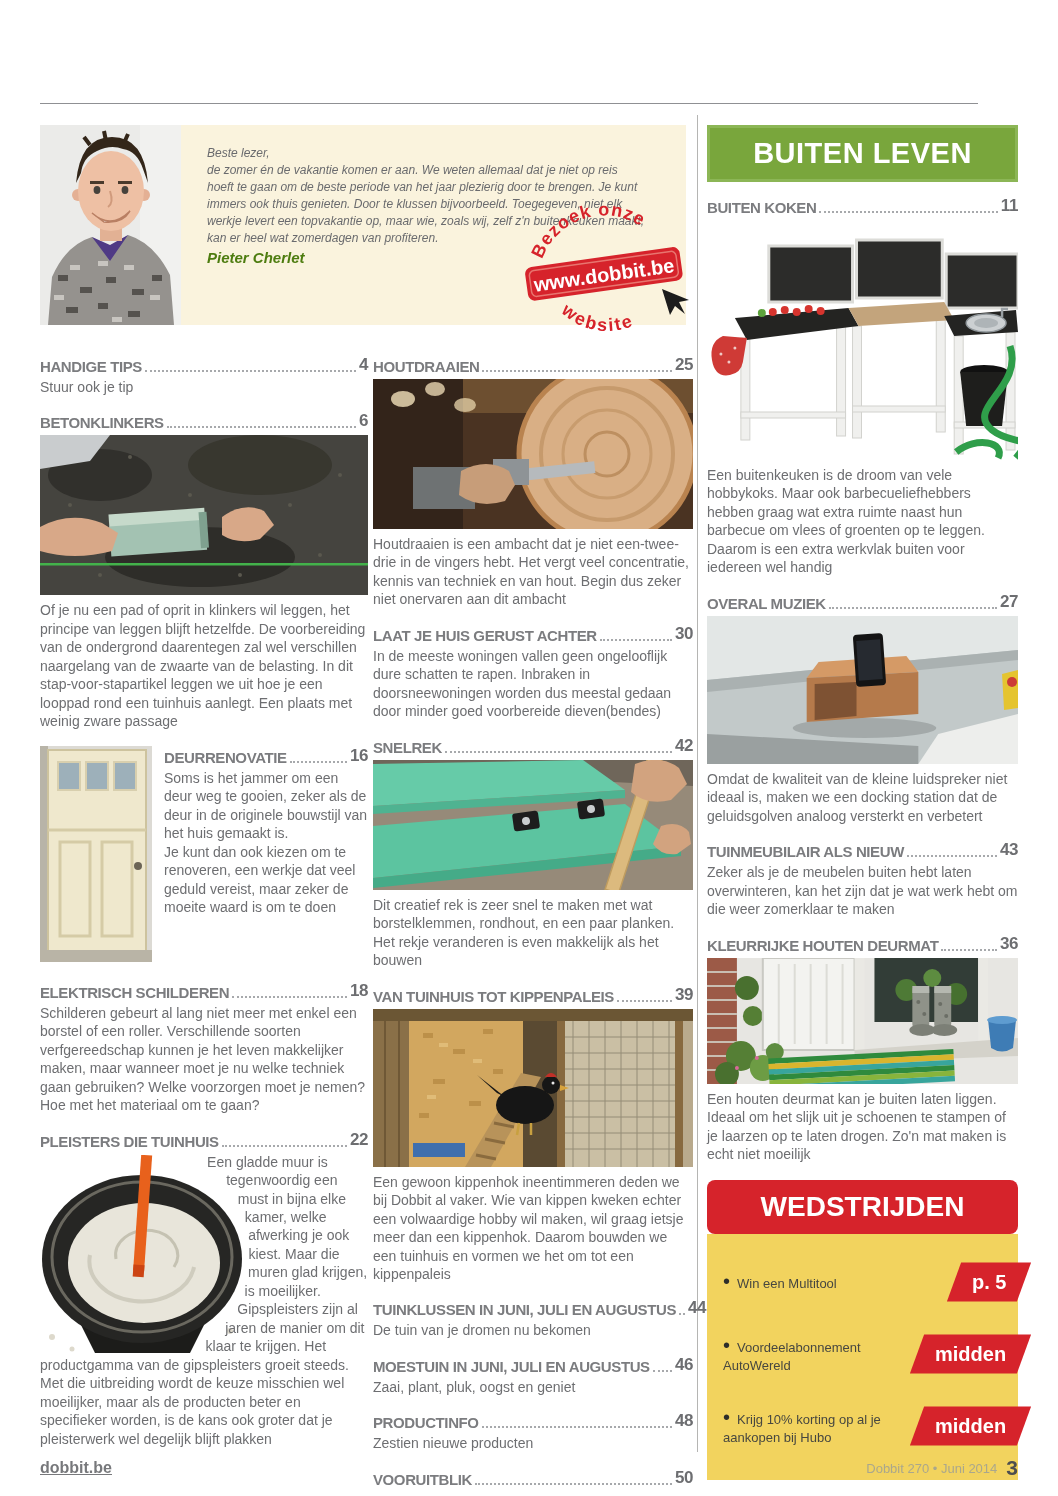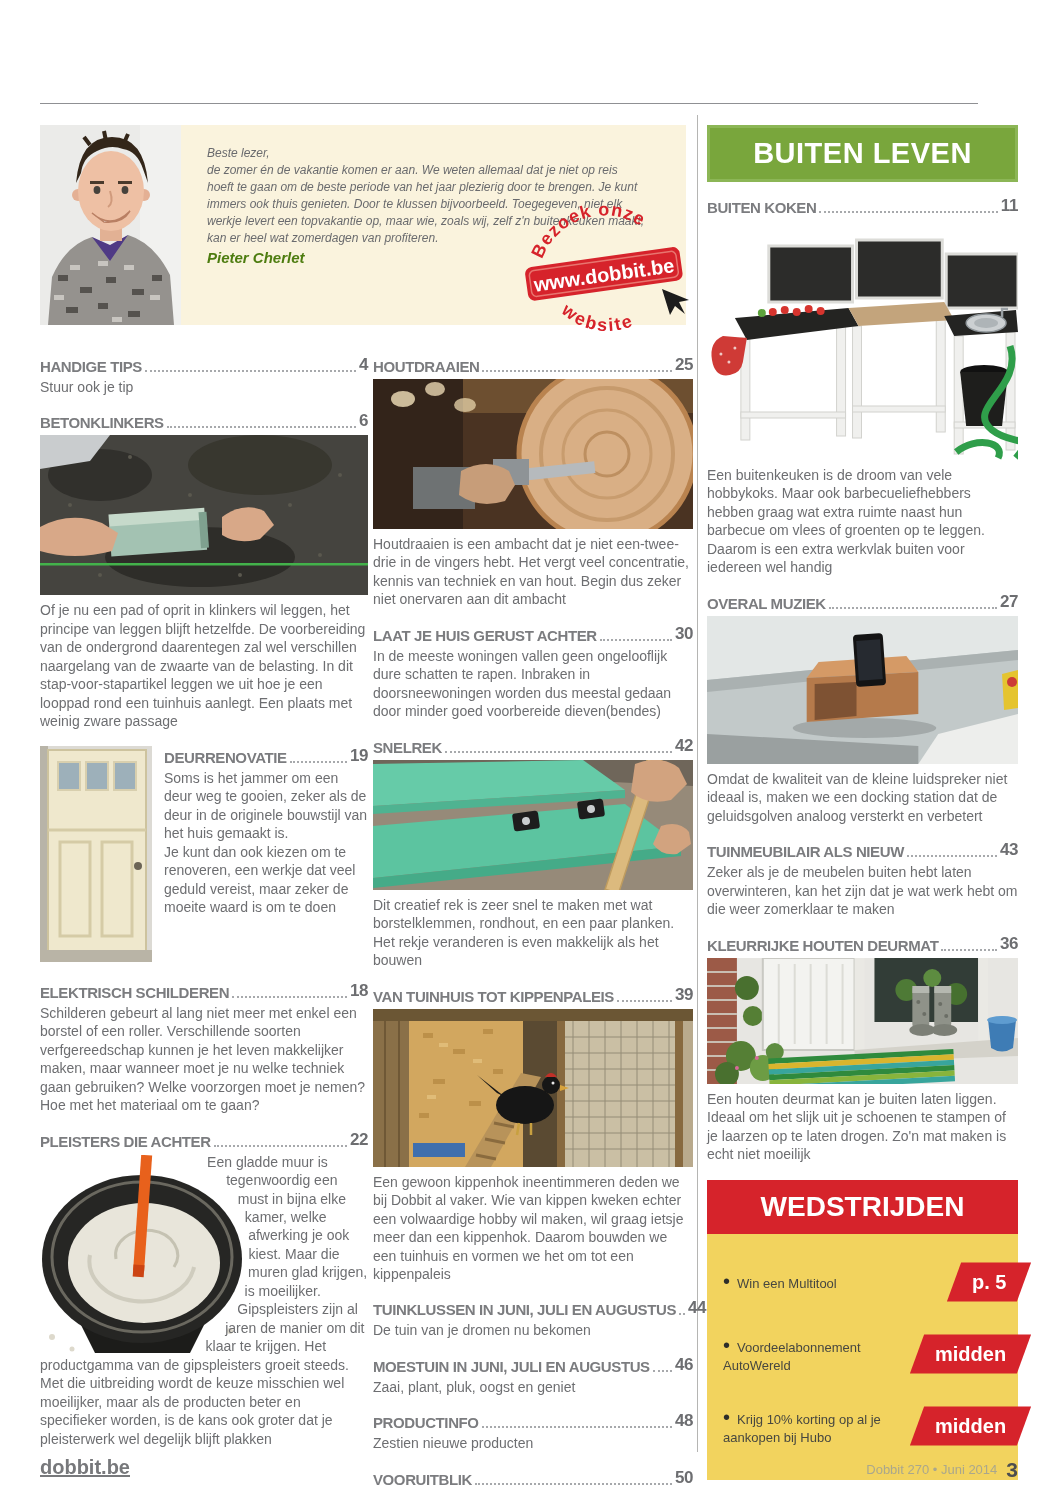--- a/index.html
+++ b/index.html
@@ -35,32 +35,32 @@
   .ph-wrap{margin:4px 0 6px;}
 
   .float-door{float:left;width:112px;height:216px;margin:0 12px 4px 0;}
   .float-bucket{float:left;width:205px;height:200px;margin:2px 6px 0 0;shape-outside:circle(103px at 50% 50%);}
   .clearfix::after{content:"";display:block;clear:both;}
 
   
   .green-banner{background:#79a63c;border:3px solid #8cb656;color:#fff;font-weight:bold;
     font-size:29px;letter-spacing:0.5px;text-align:center;padding:9px 8px;margin:0 0 14px;}
   .contest{margin-top:16px;}
-  .contest-head{background:#d6232b;color:#fff;text-align:center;font-weight:bold;font-size:28px;padding:11px 0;}
+  .contest-head{background:#d6232b;color:#fff;text-align:center;font-weight:bold;font-size:28px;padding:11px 0;border-radius:8px;}
   .contest-body{background:#f2d35e;padding:24px 12px 6px 16px;position:relative;}
   .c-item{position:relative;margin-bottom:24px;min-height:48px;display:flex;align-items:center;}
   .c-label{font-size:13px;color:#474740;width:196px;line-height:1.25;}
   .c-label::before{content:"\2022";margin-right:7px;color:#2e2e2a;font-size:20px;}
   .c-tag{position:absolute;right:-18px;top:50%;transform:translateY(-50%) skewX(-20deg);
     background:#d6232b;color:#fff;font-size:20px;font-weight:bold;padding:8px 18px;}
   .c-tag span{display:inline-block;transform:skewX(20deg);}
 
   
   .footer{position:absolute;left:40px;top:1456px;width:978px;display:flex;justify-content:space-between;align-items:baseline;}
-  .f-site{color:#77787b;font-weight:bold;font-size:20px;text-decoration:underline;}
+  .f-site{color:#77787b;font-weight:bold;font-size:16px;text-decoration:underline;}
   .f-right{color:#aaa78c;font-size:13px;display:flex;align-items:center;}
   .f-page{color:#4d4e50;font-size:21px;font-weight:bold;margin-left:9px;}
 </style>
 </head>
 <body>
 
 <div class="hrule-top"></div>
 <div class="vrule"></div>
 
 <div class="intro">
@@ -184,38 +184,38 @@
       </g>
       <line x1="8" y1="84" x2="106" y2="84" stroke="#d5cba6" stroke-width="3"></line>
       <rect x="20" y="96" width="30" height="94" fill="none" stroke="#d5cba6" stroke-width="3"></rect>
       <rect x="62" y="96" width="30" height="94" fill="none" stroke="#d5cba6" stroke-width="3"></rect>
       <circle cx="98" cy="120" r="4" fill="#6b6456"></circle>
       <rect y="204" width="112" height="12" fill="#b9b4a6"></rect>
     </svg>
     <div class="th">
         <span class="ttl">DEURRENOVATIE</span>
         <span class="dots"></span>
-        <span class="pg">19</span>
+        <span class="pg">16</span>
       </div>
     <p class="body-txt prewrap">Soms is het jammer om een deur weg te gooien, zeker als de deur in de originele bouwstijl van het huis gemaakt is.
 Je kunt dan ook kiezen om te renoveren, een werkje dat veel geduld vereist, maar zeker de moeite waard is om te doen</p>
   </div>
 
   <div class="sec">
     <div class="th">
         <span class="ttl">ELEKTRISCH SCHILDEREN</span>
         <span class="dots"></span>
         <span class="pg">18</span>
       </div>
     <p class="body-txt">Schilderen gebeurt al lang niet meer met enkel een borstel of een roller. Verschillende soorten verfgereedschap kunnen je het leven makkelijker maken, maar wanneer moet je nu welke techniek gaan gebruiken? Welke voorzorgen moet je nemen? Hoe met het materiaal om te gaan?</p>
   </div>
 
   <div class="sec clearfix">
     <div class="th">
-        <span class="ttl">PLEISTERS DIE ACHTER</span>
+        <span class="ttl">PLEISTERS DIE TUINHUIS</span>
         <span class="dots"></span>
         <span class="pg">22</span>
       </div>
     <svg class="float-bucket" viewBox="0 0 205 200" preserveAspectRatio="none">
       <polygon points="40,168 165,168 150,198 55,198" fill="#1c1c1a"></polygon>
       <ellipse cx="102" cy="104" rx="100" ry="84" fill="#262624"></ellipse>
       <ellipse cx="102" cy="102" rx="90" ry="75" fill="none" stroke="#6a685f" stroke-width="3"></ellipse>
       <ellipse cx="104" cy="108" rx="76" ry="60" fill="#e8e5da"></ellipse>
       <path d="M50,100 a52,40 0 1 0 104,12" stroke="#cfccbe" stroke-width="4" fill="none"></path>
       <path d="M76,104 a31,25 0 1 1 58,8" stroke="#c5c2b2" stroke-width="3" fill="none"></path>

